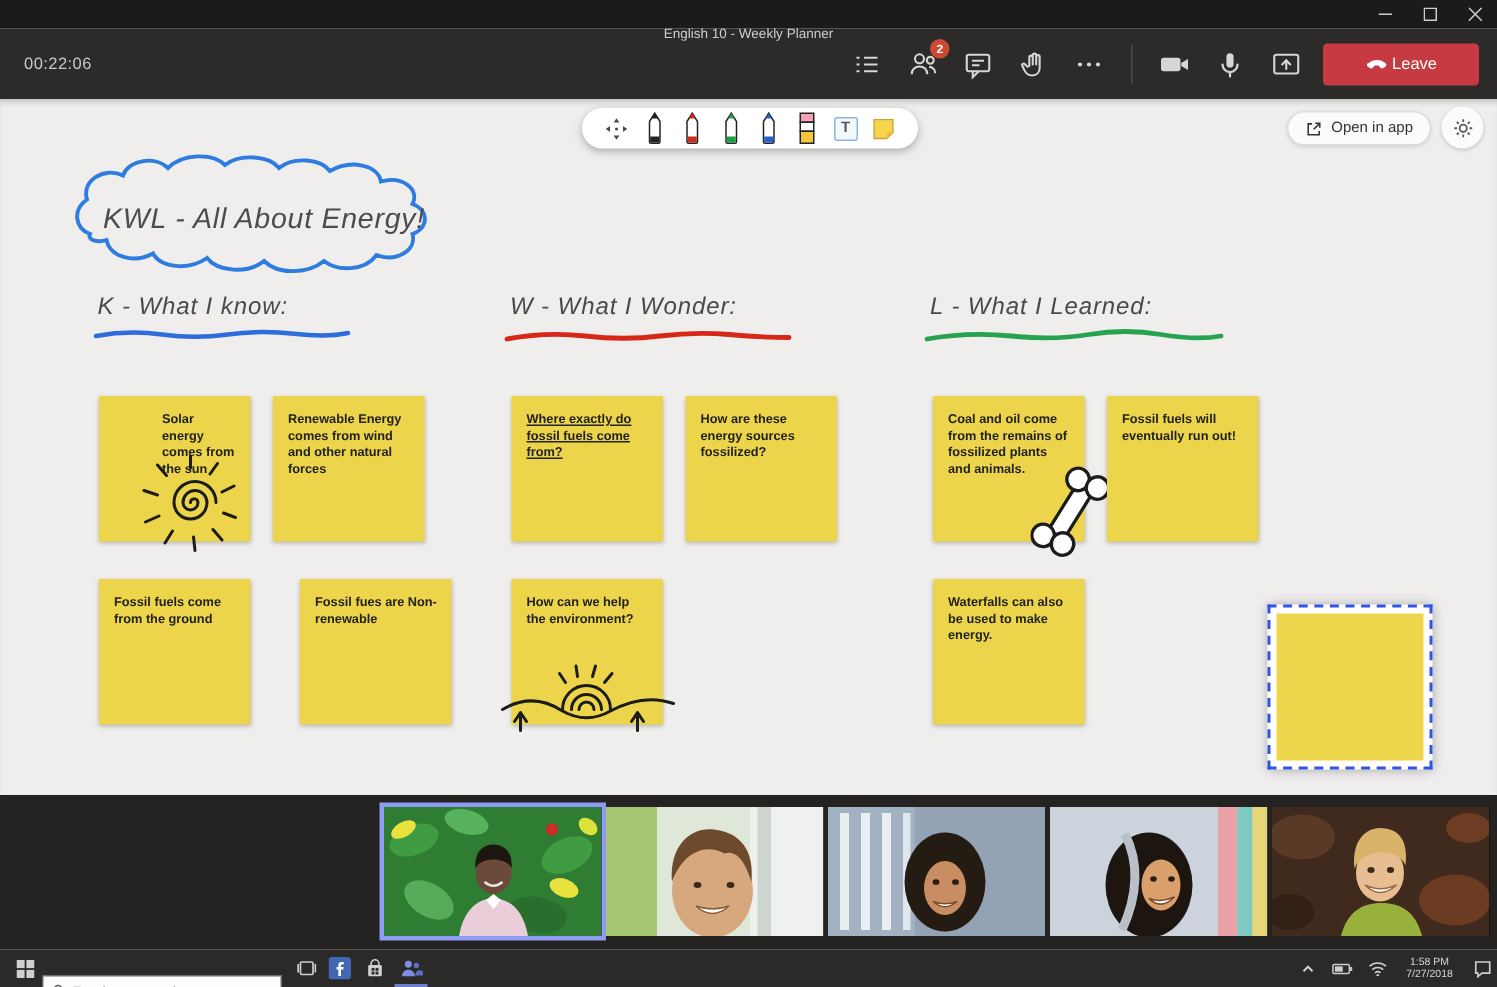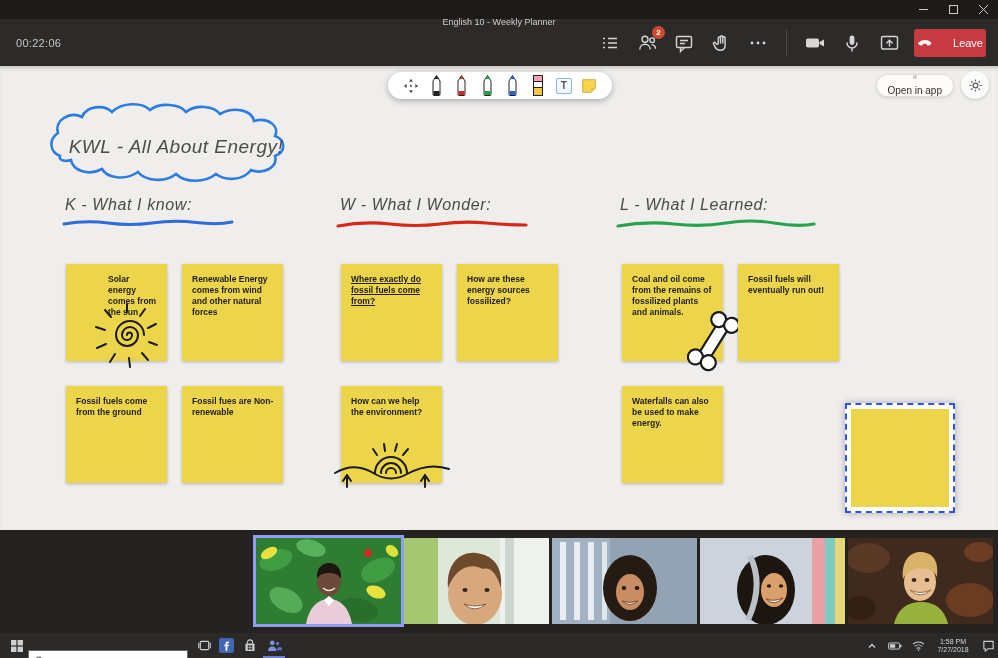--- a/index.html
+++ b/index.html
@@ -14,28 +14,28 @@
   .winbtn svg { display:block; }
 
   
   .meetbar { position:absolute; top:19px; left:0; width:998px; height:47px; background:#2c2b2a; z-index:29; }
   .timer { position:absolute; left:16px; top:0; height:47px; display:flex; align-items:center; font-size:11px; color:#c8c6c4; letter-spacing:.3px; }
   .meeticons { position:absolute; right:12px; top:0; height:47px; display:flex; align-items:center; gap:13px; }
   .mi { width:24px; height:24px; display:flex; align-items:center; justify-content:center; position:relative; cursor:pointer; }
   .mi svg { display:block; }
   .badge { position:absolute; top:-5px; right:-6px; min-width:13px; height:13px; border-radius:7px; background:#cc4a31; color:#fff; font-size:8px; font-weight:bold; display:flex; align-items:center; justify-content:center; padding:0 3px; }
   .vdivider { width:1px; height:26px; background:#4d4b49; margin:0 3px; }
-  .leavebtn { height:28px; background:#c83a42; border-radius:3px; color:#fff; font-size:11px; display:flex; align-items:center; gap:20px; padding:0 3px; cursor:pointer; }
+  .leavebtn { height:28px; background:#c83a42; border-radius:3px; color:#fff; font-size:11px; display:flex; align-items:center; gap:2px; padding:0 28px; cursor:pointer; }
 
   
   .whiteboard { position:absolute; top:66px; left:0; width:998px; height:464px; background:#efeeec; box-shadow:inset 0 4px 5px -3px rgba(0,0,0,.25); }
   .wbtoolbar { position:absolute; left:388px; top:6px; width:224px; height:27px; background:#fff; border-radius:14px; box-shadow:0 2px 6px rgba(0,0,0,.28); display:flex; align-items:center; justify-content:space-around; padding:0 10px; }
   .tool { width:20px; height:24px; display:flex; align-items:center; justify-content:center; cursor:pointer; }
   .texttool { width:16px; height:16px; border:1px solid #8fb6e0; background:#f3f9ff; border-radius:2px; font-size:10px; font-weight:bold; color:#555; display:flex; align-items:center; justify-content:center; }
-  .openinapp { position:absolute; right:44px; top:8px; height:23px; border:1px solid #e0deda; border-radius:12px; background:#fcfbfa; display:flex; align-items:center; gap:6px; padding:0 11px; font-size:10px; color:#34312e; box-shadow:0 1px 3px rgba(0,0,0,.12); cursor:pointer;flex-direction:column; }
+  .openinapp { position:absolute; right:44px; top:8px; height:23px; border:1px solid #e0deda; border-radius:12px; background:#fcfbfa; display:flex; align-items:center; gap:6px; padding:0 11px; font-size:10px; color:#34312e; box-shadow:0 1px 3px rgba(0,0,0,.12); cursor:pointer; }
   .gearbtn { position:absolute; right:9px; top:5px; width:28px; height:28px; border-radius:50%; background:#fcfbfa; box-shadow:0 1px 3px rgba(0,0,0,.18); display:flex; align-items:center; justify-content:center; cursor:pointer; }
 
   .cloudwrap { position:absolute; left:28px; top:34px; width:296px; height:90px; }
   .cloudwrap svg { position:absolute; inset:0; }
   .cloudtitle { position:absolute; inset:0; display:flex; align-items:center; justify-content:center; font-size:19px; color:#4d4c4a; font-style:italic; letter-spacing:.5px; padding-top:4px; }
 
   .colheader { position:absolute; font-size:16px; color:#4b4a48; font-style:italic; letter-spacing:.6px; white-space:nowrap; }
   .squiggle { position:absolute; }
 
   .note { position:absolute; width:101px; height:97px; background:#edd54b; box-shadow:0 1px 3px rgba(0,0,0,.25); padding:10px 9px 0 10px; font-size:8.5px; line-height:11px; font-weight:bold; color:#23221f; }
@@ -267,21 +267,21 @@
       </g>
     </svg>
   </div>
   <div class="note" style="left:738px; top:198px;">
     <span>Fossil fuels will eventually run out!</span>
   </div>
 
   <div class="note" style="left:66px; top:320px;">
     <span>Fossil fuels come from the ground</span>
   </div>
-  <div class="note" style="left:182px; top:320px;">
+  <div class="note" style="left:200px; top:320px;">
     <span>Fossil fues are Non-renewable</span>
   </div>
   <div class="note" style="left:341px; top:320px;">
     <span>How can we help the environment?</span>
     <svg class="notedraw" style="left:-8px; bottom:-6px;" width="118" height="56" viewBox="0 0 118 56" fill="none" stroke="#1c1c1c" stroke-width="2" stroke-linecap="round">
       <path d="M2 40 Q 22 28 42 41 Q 58 50 74 41 Q 96 29 116 36"></path>
       <path d="M42 40 a16 16 0 0 1 32 0 M48 40 a10 10 0 0 1 20 0 M53 40 a5 5 0 0 1 10 0"></path>
       <path d="M44 22l-4-6M52 18l-1-7M62 18l2-7M70 22l5-6"></path>
       <path d="M14 54V42M14 42l-4 6M14 42l4 6M92 54V42M92 42l-4 6M92 42l4 6"></path>
     </svg>

